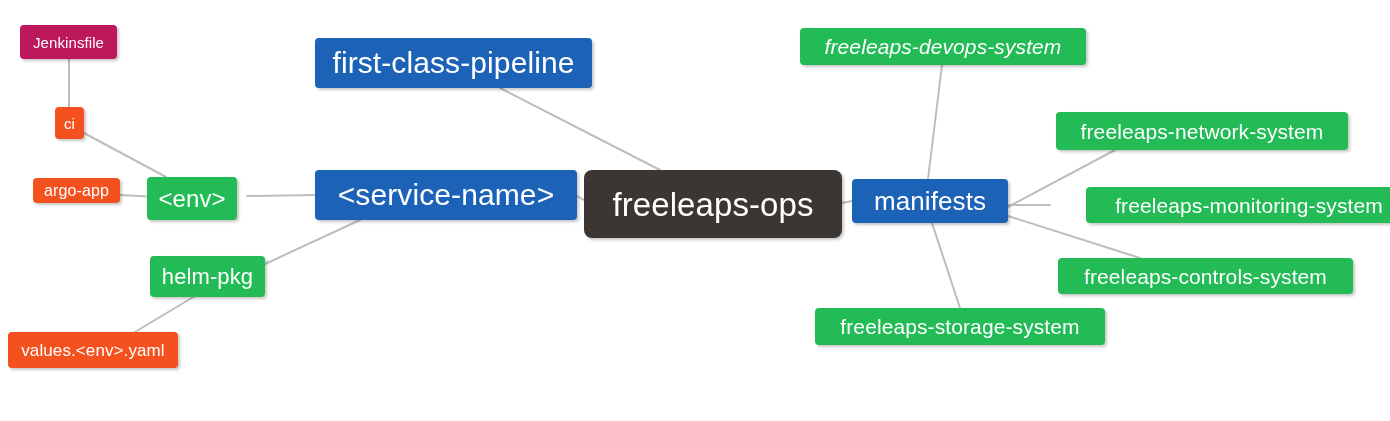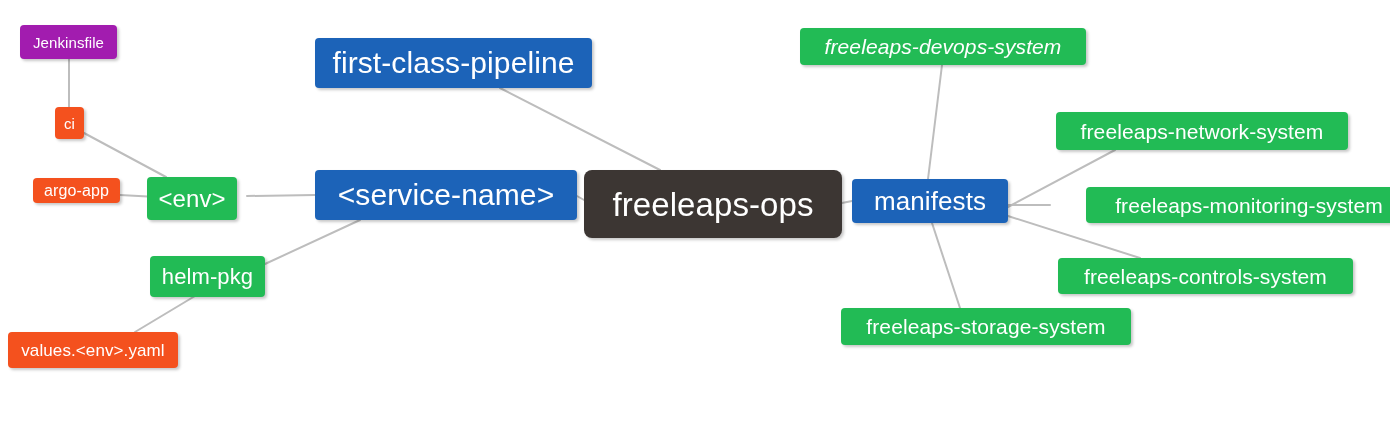--- a/index.html
+++ b/index.html
@@ -45,21 +45,21 @@
     font-size: 33px;
     border-radius: 8px;
   }
   .node-blue {
     background: #1c63b8;
   }
   .node-green {
     background: #22bb55;
   }
   .node-orange {
-    background: #a21caf;
+    background: #be185d;
   }
   .node-red {
     background: #f4511e;
   }
 </style>
 </head>
 <body>
 
 <div id="canvas">
   <svg id="edge-layer" viewBox="0 0 1390 421" width="1390" height="421">
@@ -86,15 +86,15 @@
       <div class="node node-green" style="left: 150px; top: 256px; width: 115px; height: 41px; font-size: 22px;">helm-pkg</div>
       <div class="node node-red" style="left: 8px; top: 332px; width: 170px; height: 36px; font-size: 17px;">values.&lt;env&gt;.yaml</div>
       <div class="node node-blue" style="left: 315px; top: 38px; width: 277px; height: 50px; font-size: 30px;">first-class-pipeline</div>
       <div class="node node-blue" style="left: 315px; top: 170px; width: 262px; height: 50px; font-size: 30px;">&lt;service-name&gt;</div>
       <div class="node node-root" style="left: 584px; top: 170px; width: 258px; height: 68px; font-size: 33px;">freeleaps-ops</div>
       <div class="node node-blue" style="left: 852px; top: 179px; width: 156px; height: 44px; font-size: 26px;">manifests</div>
       <div class="node node-green" style="left: 800px; top: 28px; width: 286px; height: 37px; font-size: 21px; font-style: italic;">freeleaps-devops-system</div>
       <div class="node node-green" style="left: 1056px; top: 112px; width: 292px; height: 38px; font-size: 21px;">freeleaps-network-system</div>
       <div class="node node-green" style="left: 1050px; top: 187px; width: 326px; height: 36px; font-size: 21px; margin-left: 36px;">freeleaps-monitoring-system</div>
       <div class="node node-green" style="left: 1058px; top: 258px; width: 295px; height: 36px; font-size: 21px;">freeleaps-controls-system</div>
-      <div class="node node-green" style="left: 841px; top: 308px; width: 290px; height: 37px; font-size: 21px;">freeleaps-storage-system</div>
+      <div class="node node-green" style="left: 815px; top: 308px; width: 290px; height: 37px; font-size: 21px;">freeleaps-storage-system</div>
     </div>
 </div>
 
 </body></html>

